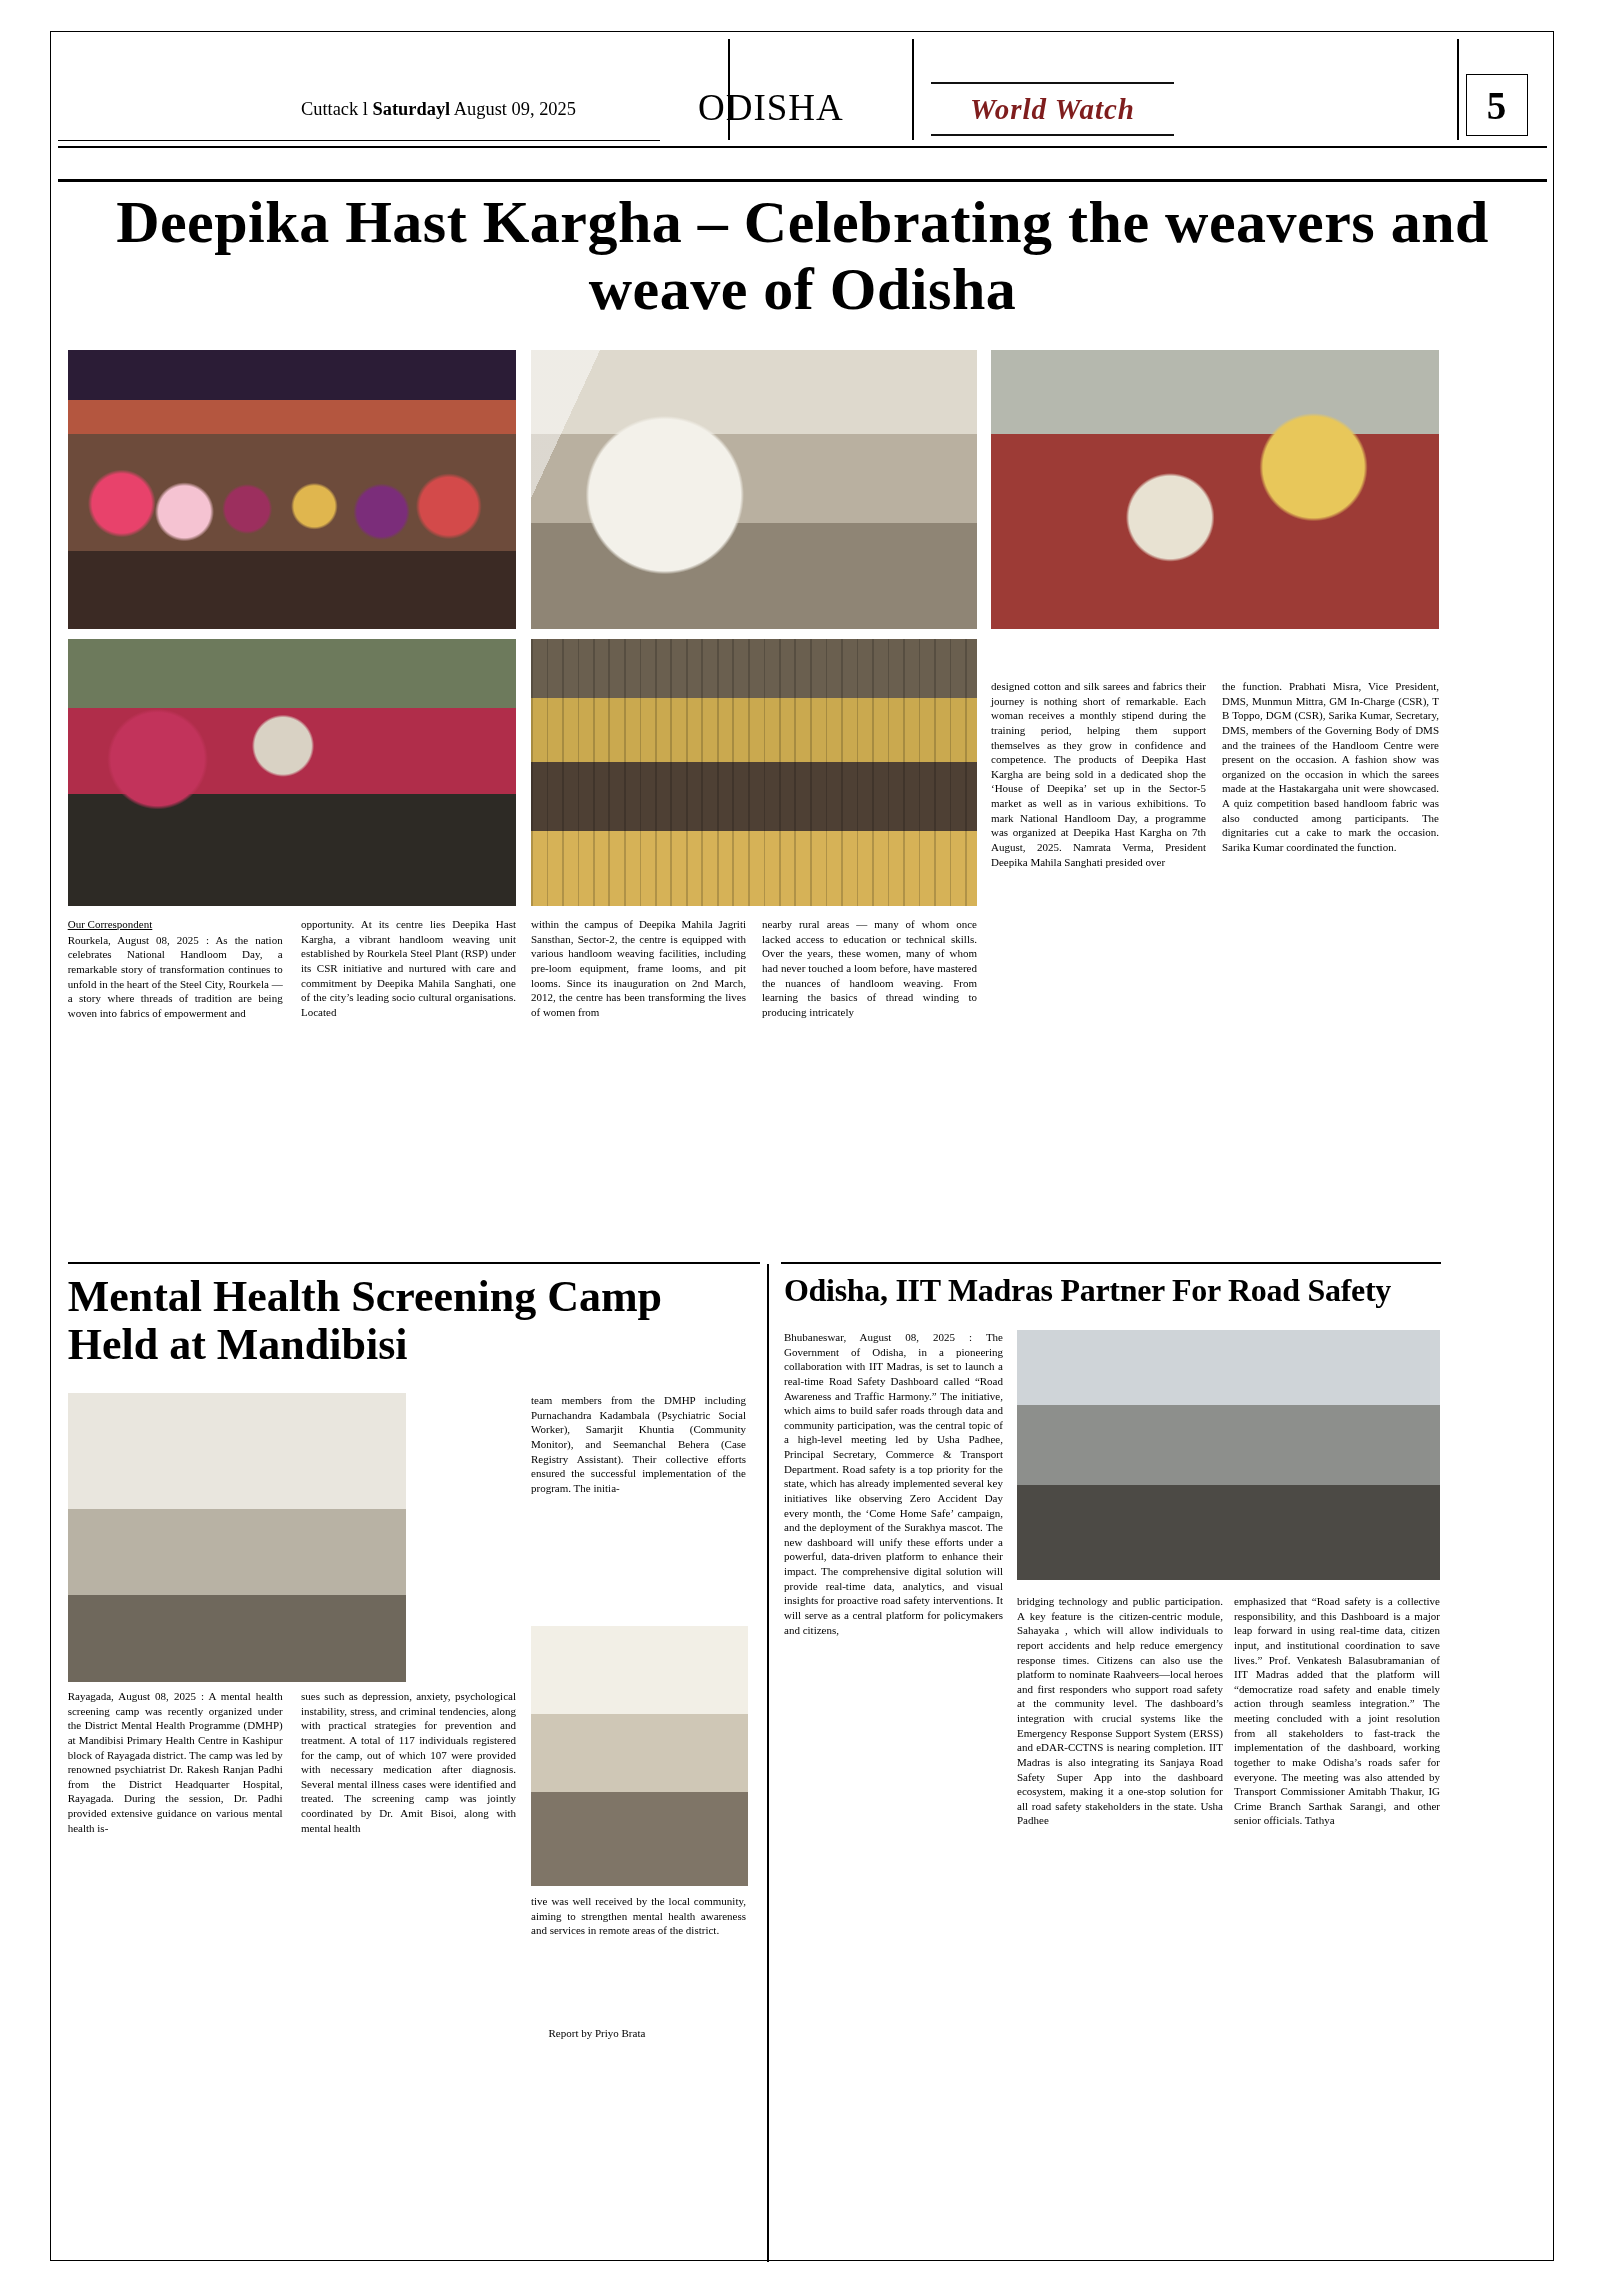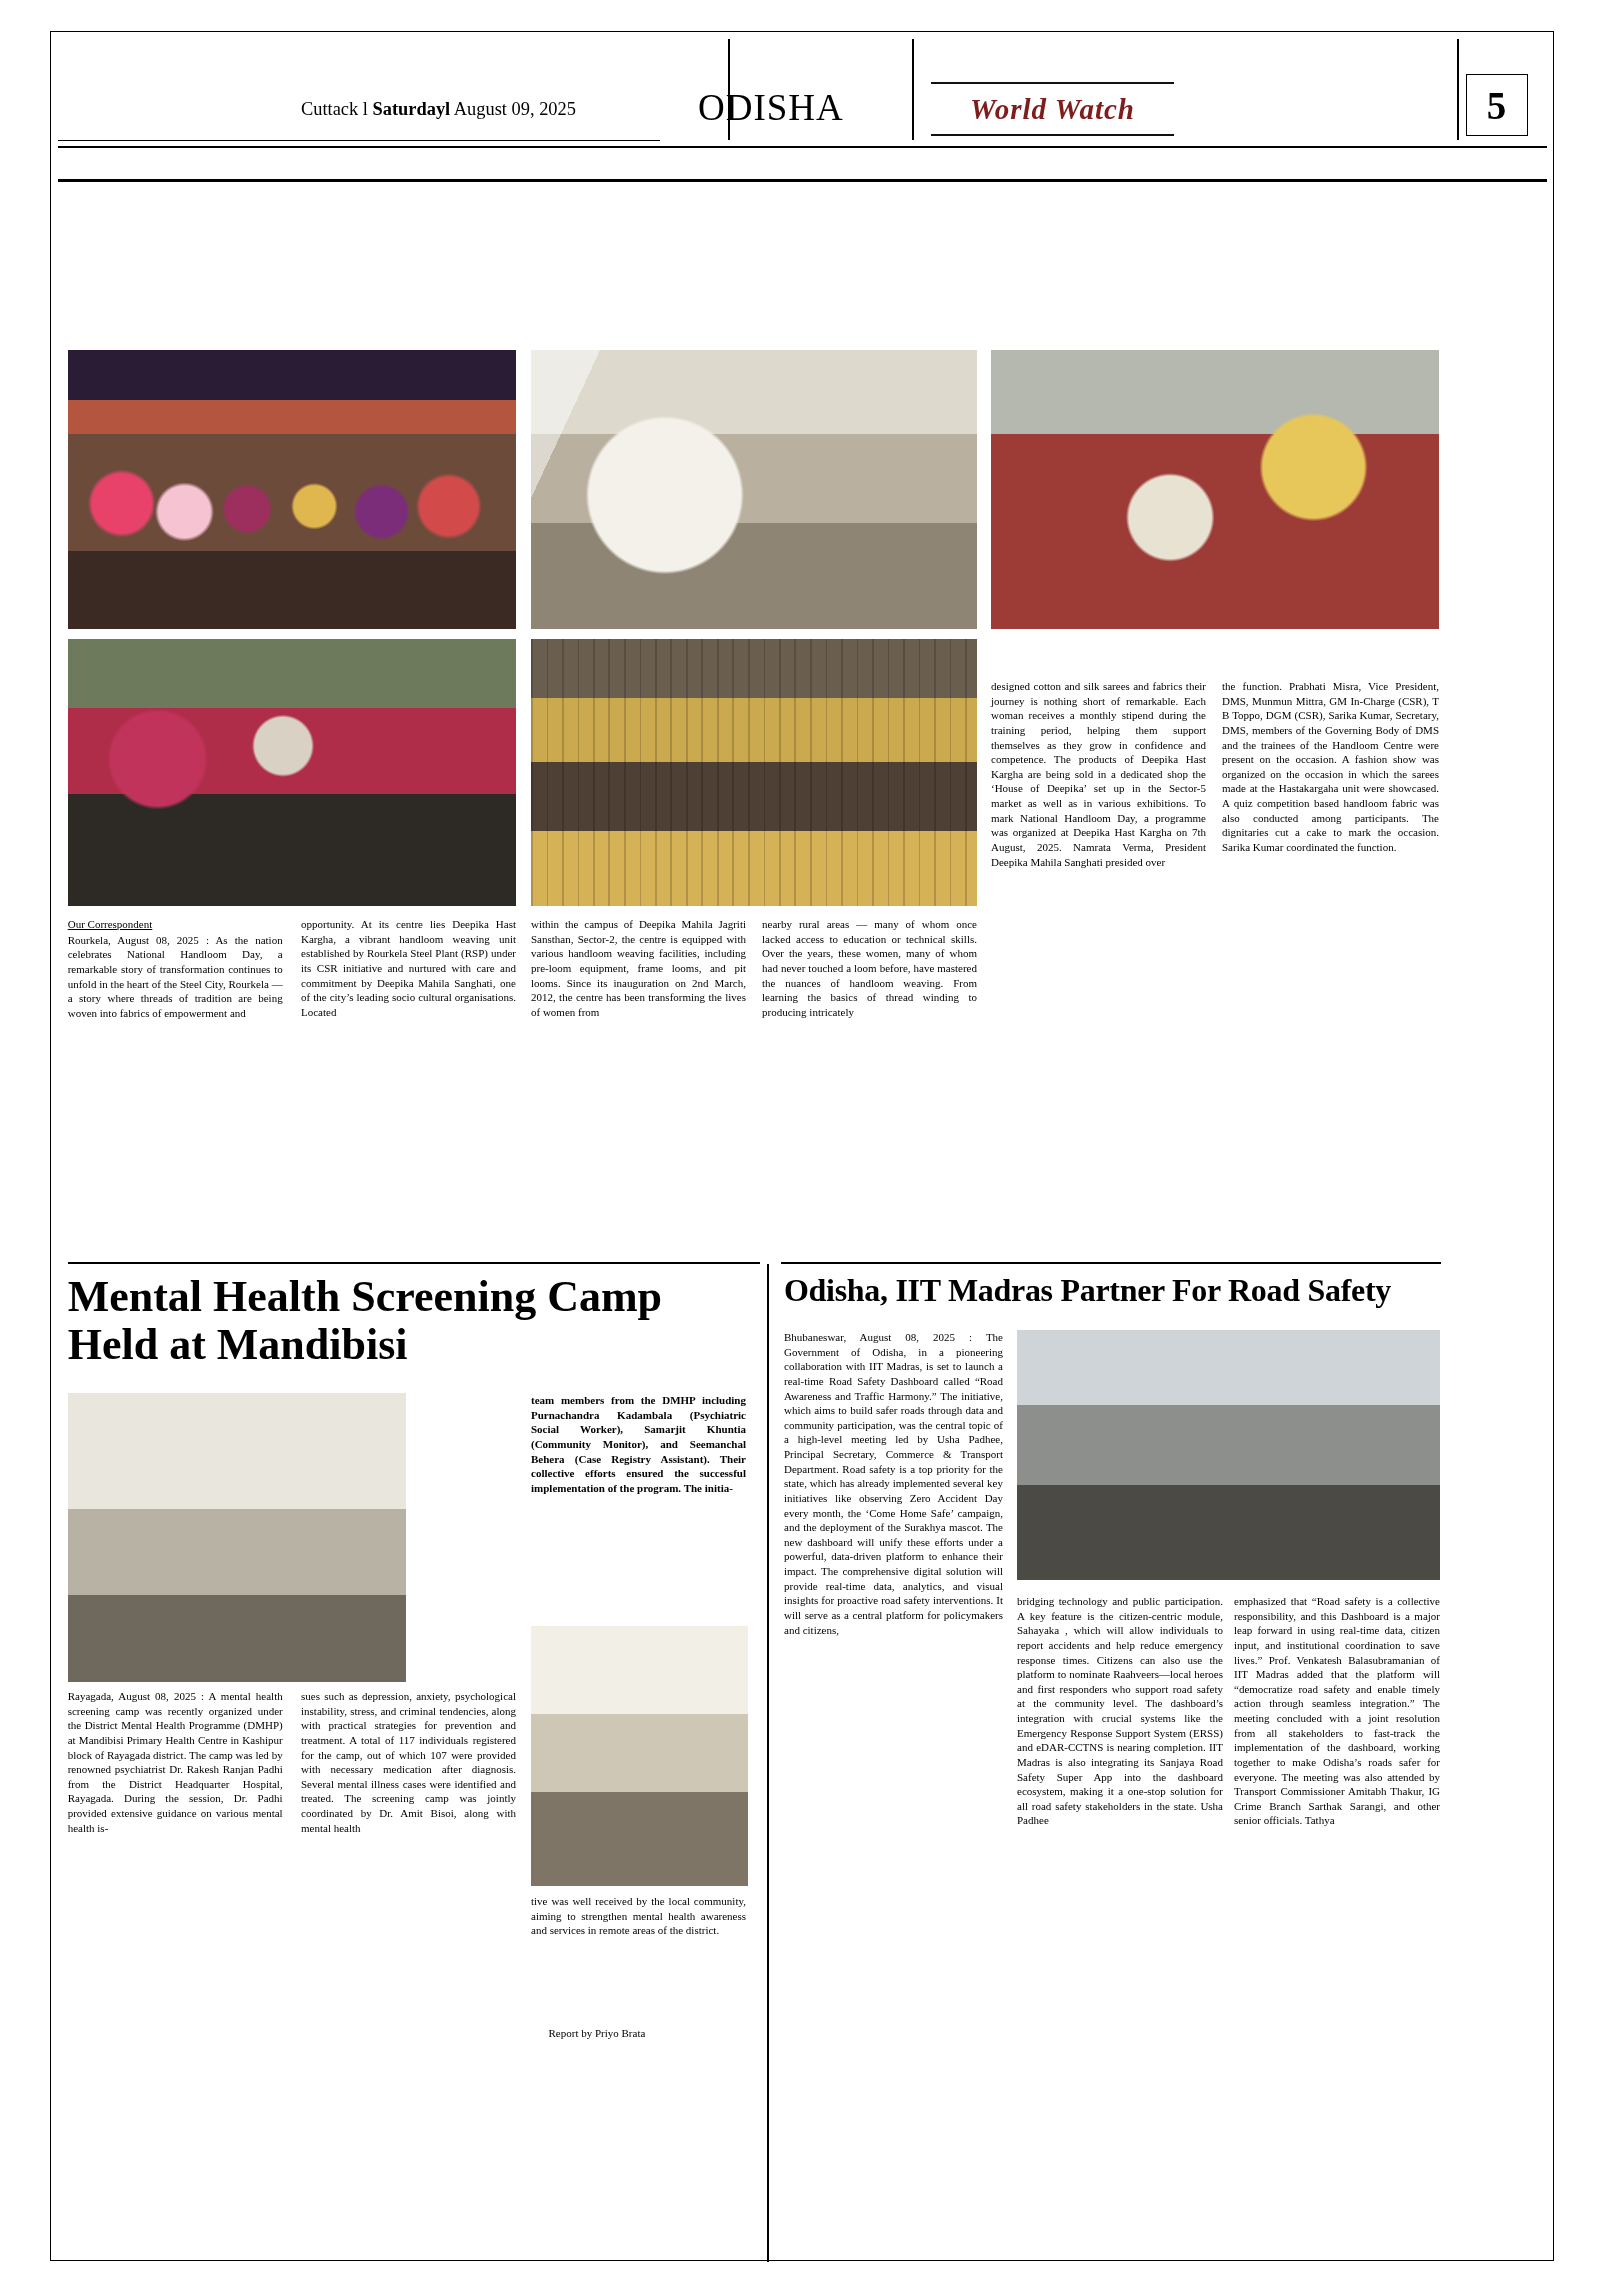--- a/index.html
+++ b/index.html
@@ -275,20 +275,21 @@
     <div class="mast-title">ODISHA</div>
 
     <div class="ww-logo">World Watch</div>
 
     <div class="page-num-box">5</div>
   </div>
 
 
   <div class="rule-thick"></div>
 
+  <div class="headline-1">Deepika Hast Kargha – Celebrating the weavers and weave of Odisha</div>
 
   <div class="photo ph1" style="left:9.7px; top:311px; width:448px; height:279px;"></div>
   <div class="photo ph2" style="left:473px; top:311px; width:446px; height:279px;"></div>
   <div class="photo ph3" style="left:933px; top:311px; width:448px; height:279px;"></div>
 
   <div class="photo ph4" style="left:9.7px; top:600px; width:448px; height:267px;"></div>
   <div class="photo ph5" style="left:473px; top:600px; width:446px; height:267px;"></div>
 
   <div class="col" style="left:9.7px; top:878px; width:215px;">
     <span class="byline">Our Correspondent</span><span>Rourkela, August 08, 2025 : As the nation celebrates National Handloom Day, a remarkable story of transformation continues to unfold in the heart of the Steel City, Rourkela — a story where threads of tradition are being woven into fabrics of empowerment and</span>
@@ -302,21 +303,21 @@
   <div class="hline" style="left:9.7px; top:1223px; width:692px;"></div>
   <div class="hline" style="left:723px; top:1223px; width:660px;"></div>
   <div class="vline" style="left:709px; top:1225px; height:998px;"></div>
 
   <div class="headline-2" style="left:9.7px; top:1234px; width:691px;font-family:Liberation Serif, serif;">Mental Health Screening Camp Held at Mandibisi</div>
 
   <div class="photo ph6" style="left:9.7px; top:1354px; width:338px; height:289px;"></div>
 
   <div class="col" style="left:9.7px; top:1650px; width:215px;">Rayagada, August 08, 2025 : A mental health screening camp was recently organized under the District Mental Health Programme (DMHP) at Mandibisi Primary Health Centre in Kashipur block of Rayagada district. The camp was led by renowned psychiatrist Dr. Rakesh Ranjan Padhi from the District Headquarter Hospital, Rayagada. During the session, Dr. Padhi provided extensive guidance on various mental health is-</div>
   <div class="col" style="left:243px; top:1650px; width:215px;">sues such as depression, anxiety, psychological instability, stress, and criminal tendencies, along with practical strategies for prevention and treatment. A total of 117 individuals registered for the camp, out of which 107 were provided with necessary medication after diagnosis. Several mental illness cases were identified and treated. The screening camp was jointly coordinated by Dr. Amit Bisoi, along with mental health</div>
-  <div class="col" style="left:473px; top:1354px; width:215px;font-weight:bold;">team members from the DMHP including Purnachandra Kadambala (Psychiatric Social Worker), Samarjit Khuntia (Community Monitor), and Seemanchal Behera (Case Registry Assistant). Their collective efforts ensured the successful implementation of the program. The initia-</div>
+  <div class="col" style="left:473px; top:1354px; width:215px;">team members from the DMHP including Purnachandra Kadambala (Psychiatric Social Worker), Samarjit Khuntia (Community Monitor), and Seemanchal Behera (Case Registry Assistant). Their collective efforts ensured the successful implementation of the program. The initia-</div>
 
   <div class="photo ph7" style="left:473px; top:1587px; width:217px; height:260px;"></div>
 
   <div class="col" style="left:473px; top:1855px; width:215px;">tive was well received by the local community, aiming to strengthen mental health awareness and services in remote areas of the district.</div>
   <div class="col" style="left:473px; top:1987px; width:215px; text-indent:17.5px;">Report by Priyo Brata</div>
 
   <div class="headline-3" style="left:726px; top:1234px; width:656px;">Odisha, IIT Madras Partner For Road Safety</div>
 
   <div class="photo ph8" style="left:959px; top:1291px; width:423px; height:250px;"></div>
 

